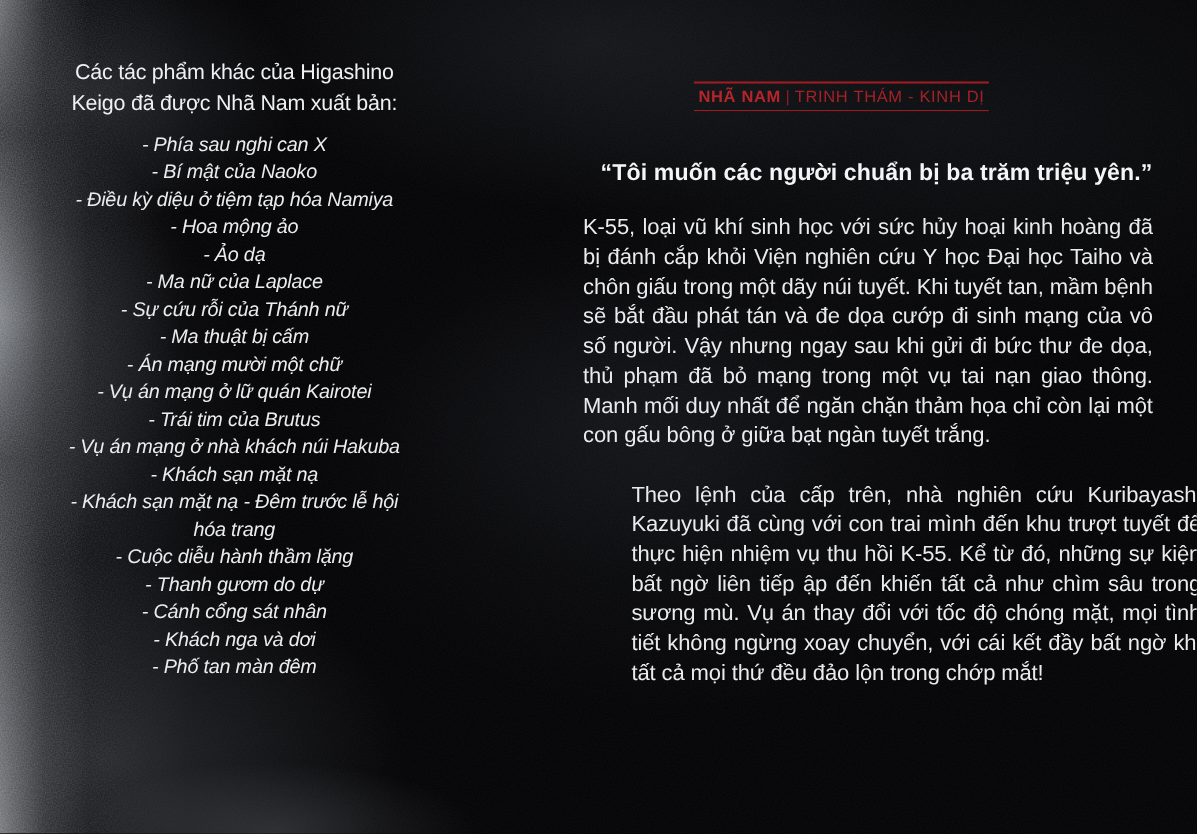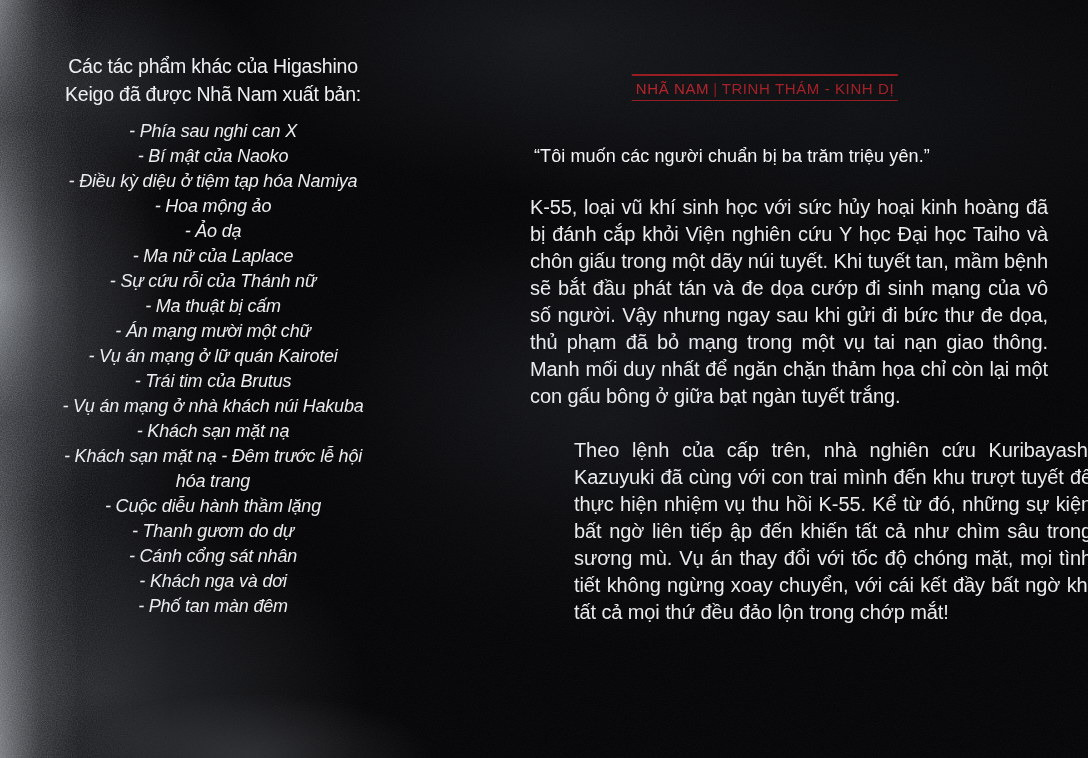--- a/index.html
+++ b/index.html
@@ -40,25 +40,25 @@
   .book-item{white-space:pre-line;}
   
   .right-col{position:absolute;left:530px;top:0;width:518px;height:758px;}
   .imprint{
     position:absolute;top:74px;left:50%;
     transform:translateX(calc(-50% - 24px));
     border-top:2px solid #971d23;border-bottom:1.5px solid #971d23;
     padding:4px 4px 3px;white-space:nowrap;
     font-size:15px;letter-spacing:0.6px;color:#a52129;
   }
-  .imprint .pub{font-weight:normal;color:#b6242c;}
+  .imprint .pub{font-weight:bold;color:#b6242c;}
   .imprint .sep{margin:0 4px;color:#8d1c22;}
   .quote{
-    position:absolute;top:146px;left:4px;width:518px;
-    font-weight:normal;font-size:18px;letter-spacing:0.1px;color:#f3f5f6;
+    position:absolute;top:146px;left:16px;width:518px;
+    font-weight:bold;font-size:21px;letter-spacing:0.1px;color:#f3f5f6;
   }
   .synopsis{
     position:absolute;left:0;width:518px;
     font-size:20px;line-height:27px;text-align:justify;color:#e9ebed;letter-spacing:-0.1px;
   }
   .syn1{top:194px;}
   .syn2{top:437px;margin-left:44px;}
 </style>
 </head>
 <body>

